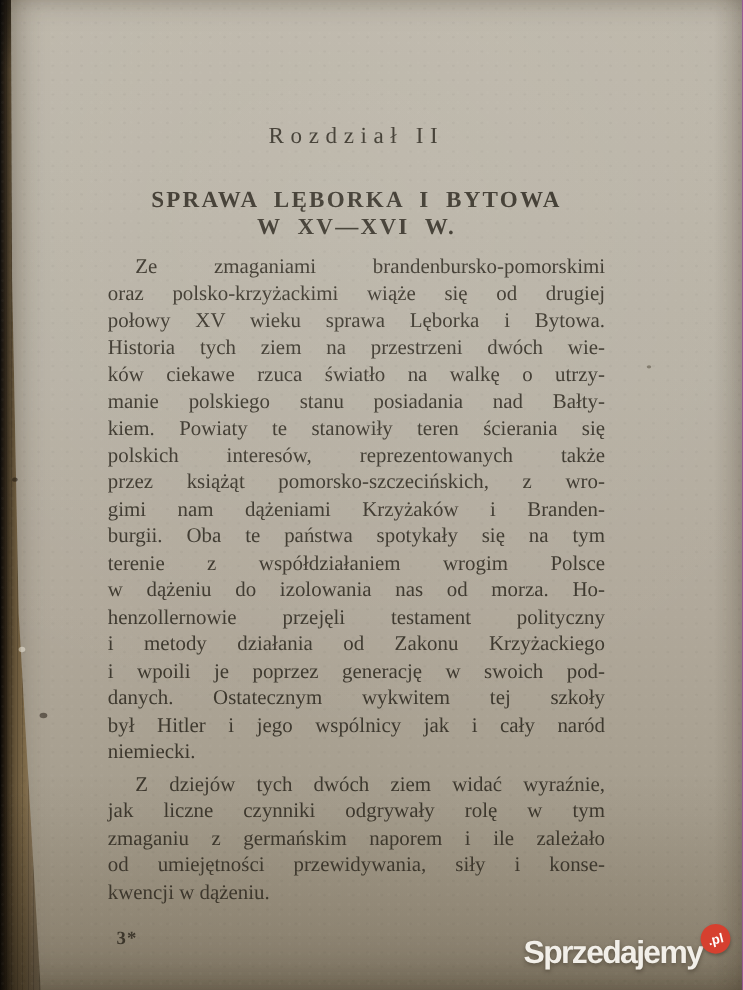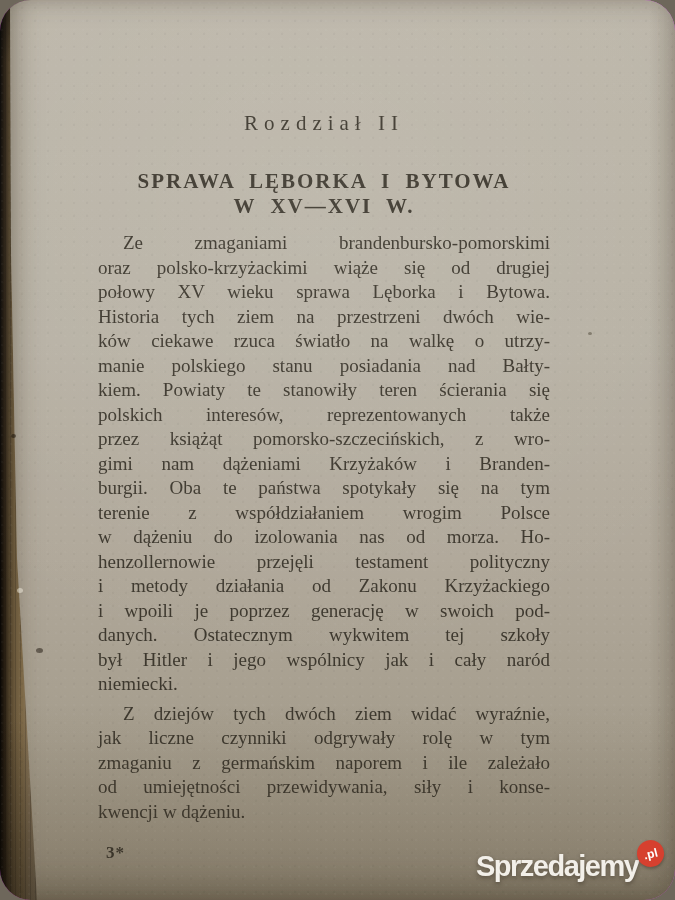--- a/index.html
+++ b/index.html
@@ -4,21 +4,20 @@
 <style>
   html, body { margin: 0; padding: 0; background: #6e675b; }
 
   .photo {
     position: relative;
     width: 675px;
     height: 900px;
     overflow: hidden;
     font-family: "Liberation Serif", "DejaVu Serif", serif;
     background: #d946ef;
-    border-radius: 31px;
   }
 
   
   .spine {
     position: absolute;
     left: 0; top: 0; bottom: 0;
     width: 44px;
     background:
       repeating-linear-gradient(90deg, rgba(0,0,0,.16) 0 1px, rgba(255,255,255,0) 1px 5px),
       linear-gradient(180deg, rgba(0,0,0,.50) 0%, rgba(0,0,0,0) 7%, rgba(0,0,0,0) 80%, rgba(0,0,0,.38) 100%),

